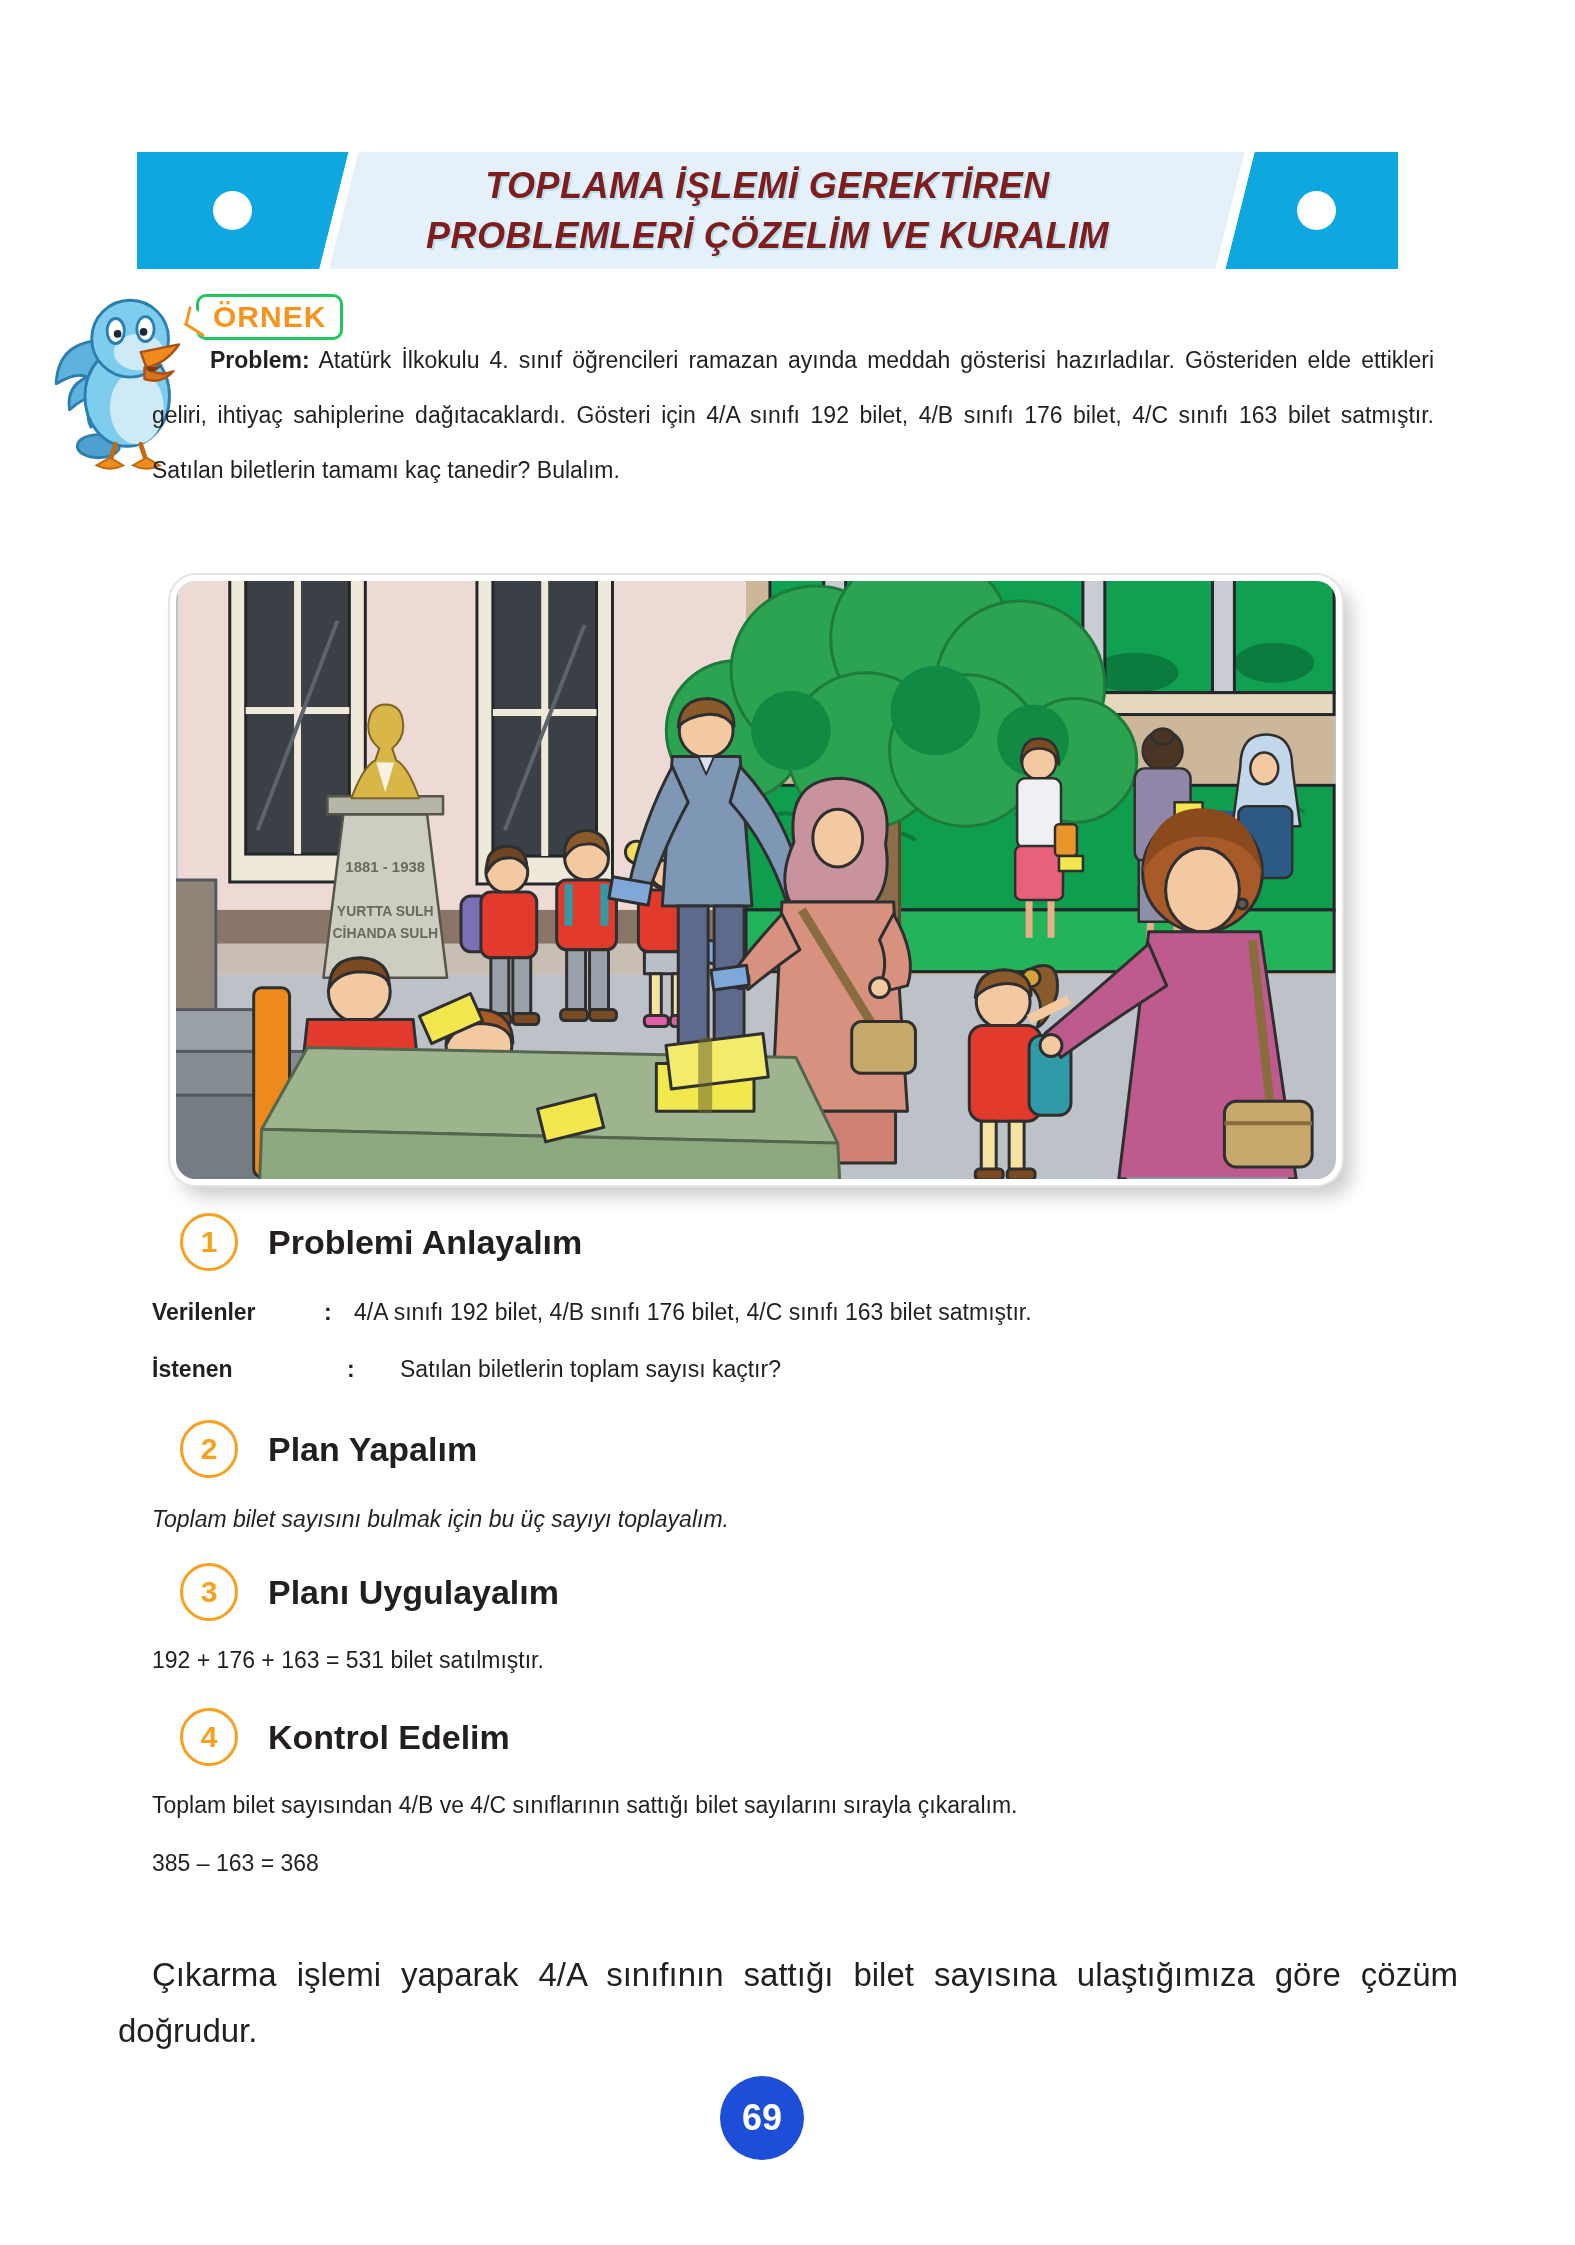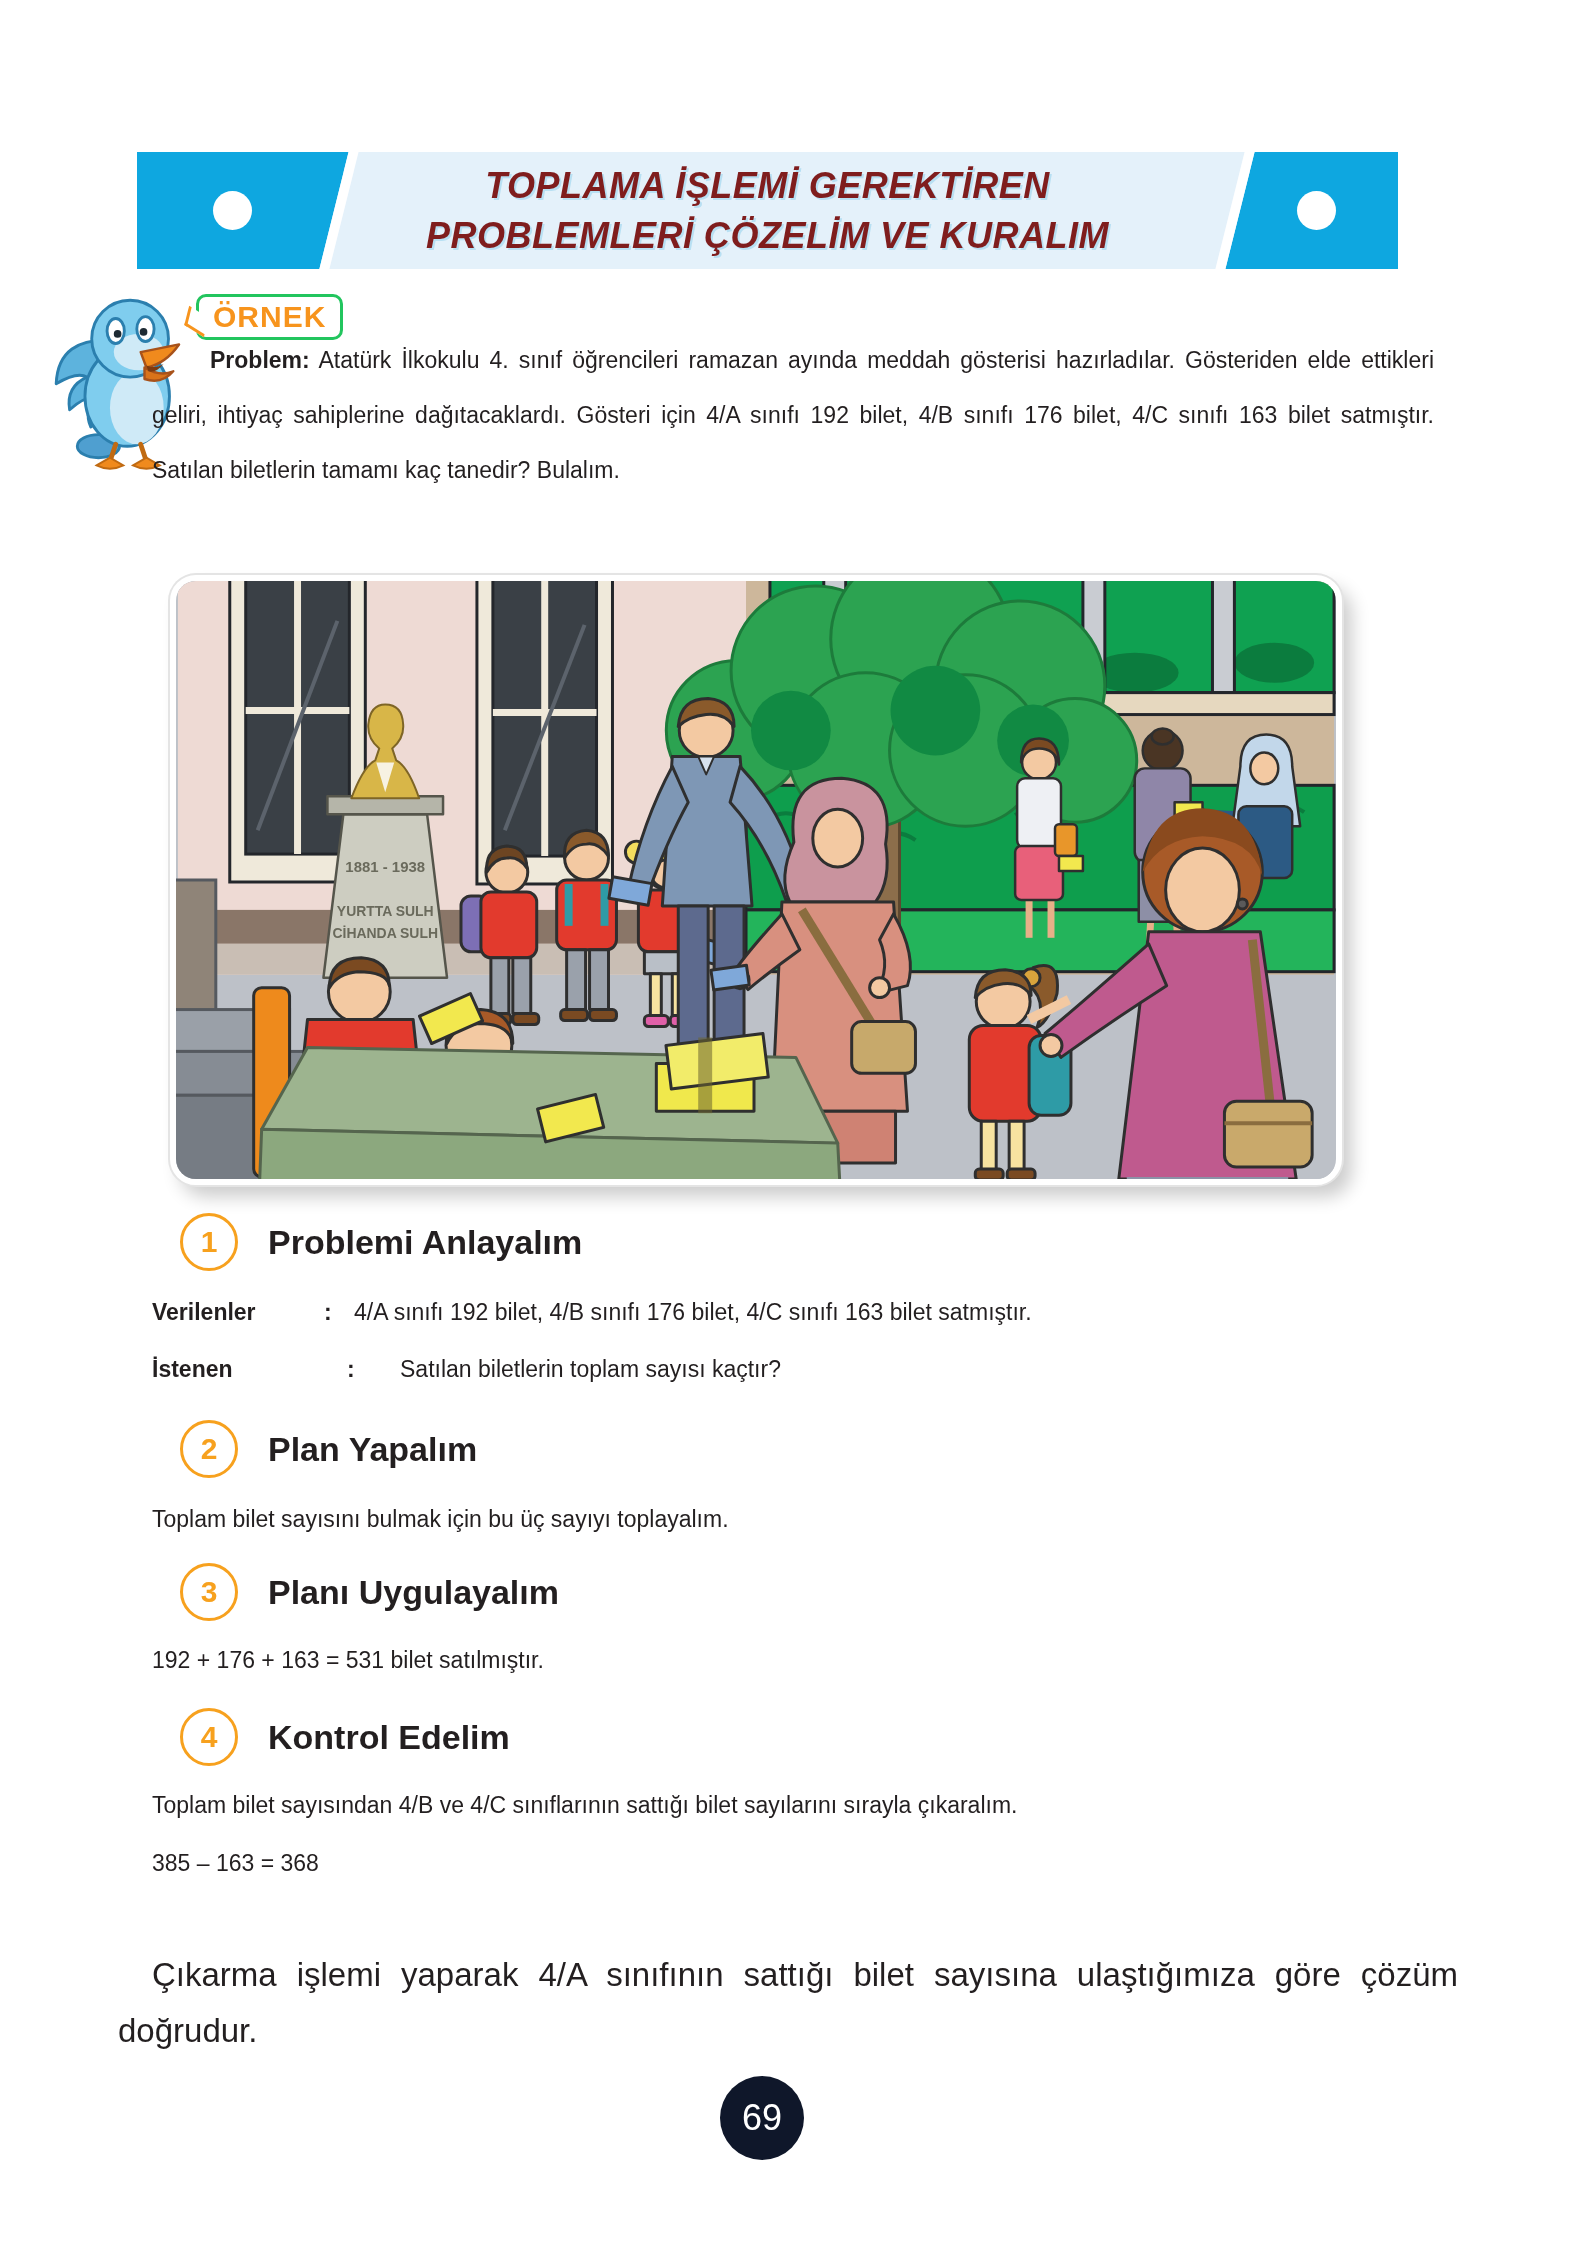--- a/index.html
+++ b/index.html
@@ -42,22 +42,22 @@
   .kv .k{font-weight:bold;width:172px;flex:none;}
   .kv .c{font-weight:bold;width:30px;flex:none;}
   .kv .v{flex:1;}
   .eqrow{position:absolute;left:152px;display:flex;align-items:center;gap:16px;}
   .arrow-icon{display:block;}
 
   .conclusion{position:absolute;left:118px;top:1947px;width:1340px;margin:0;text-align:justify;
     text-indent:34px;font-size:33px;line-height:56px;}
 
   
-  .pageno{position:absolute;left:720px;top:2076px;width:84px;height:84px;border-radius:50%;background:#0f172a;
-    color:#ffffff;font-size:36px;font-weight:normal;display:flex;align-items:center;justify-content:center;}
+  .pageno{position:absolute;left:720px;top:2076px;width:84px;height:84px;border-radius:50%;background:#1d4ed8;
+    color:#ffffff;font-size:36px;font-weight:bold;display:flex;align-items:center;justify-content:center;}
 </style>
 </head>
 <body>
 
 <div class="page">
 
   <div class="banner">
     <div class="banner-panel"></div>
     <div class="banner-circle left"></div>
     <div class="banner-circle right"></div>
@@ -355,21 +355,21 @@
   <div class="kv body-text" style="top:1342px;gap:23px;">
     <span class="k">İstenen</span>
       <span class="c">:</span>
       <span class="v">Satılan biletlerin toplam sayısı kaçtır?</span>
   </div>
 
   <div class="sec-head" style="top:1420px;">
     <div class="num-badge">2</div>
     <div class="heading">Plan Yapalım</div>
   </div>
-  <div class="line body-text" style="top:1492px;">Toplam bilet sayısını bulmak için bu üç sayıyı toplayalım.</div>
+  <div class="line body-text" style="top:1492px;font-style:italic;">Toplam bilet sayısını bulmak için bu üç sayıyı toplayalım.</div>
 
   <div class="sec-head" style="top:1563px;">
     <div class="num-badge">3</div>
     <div class="heading">Planı Uygulayalım</div>
   </div>
   <div class="line body-text" style="top:1633px;">192 + 176 + 163 = 531 bilet satılmıştır.</div>
 
   <div class="sec-head" style="top:1708px;">
     <div class="num-badge">4</div>
     <div class="heading">Kontrol Edelim</div>

